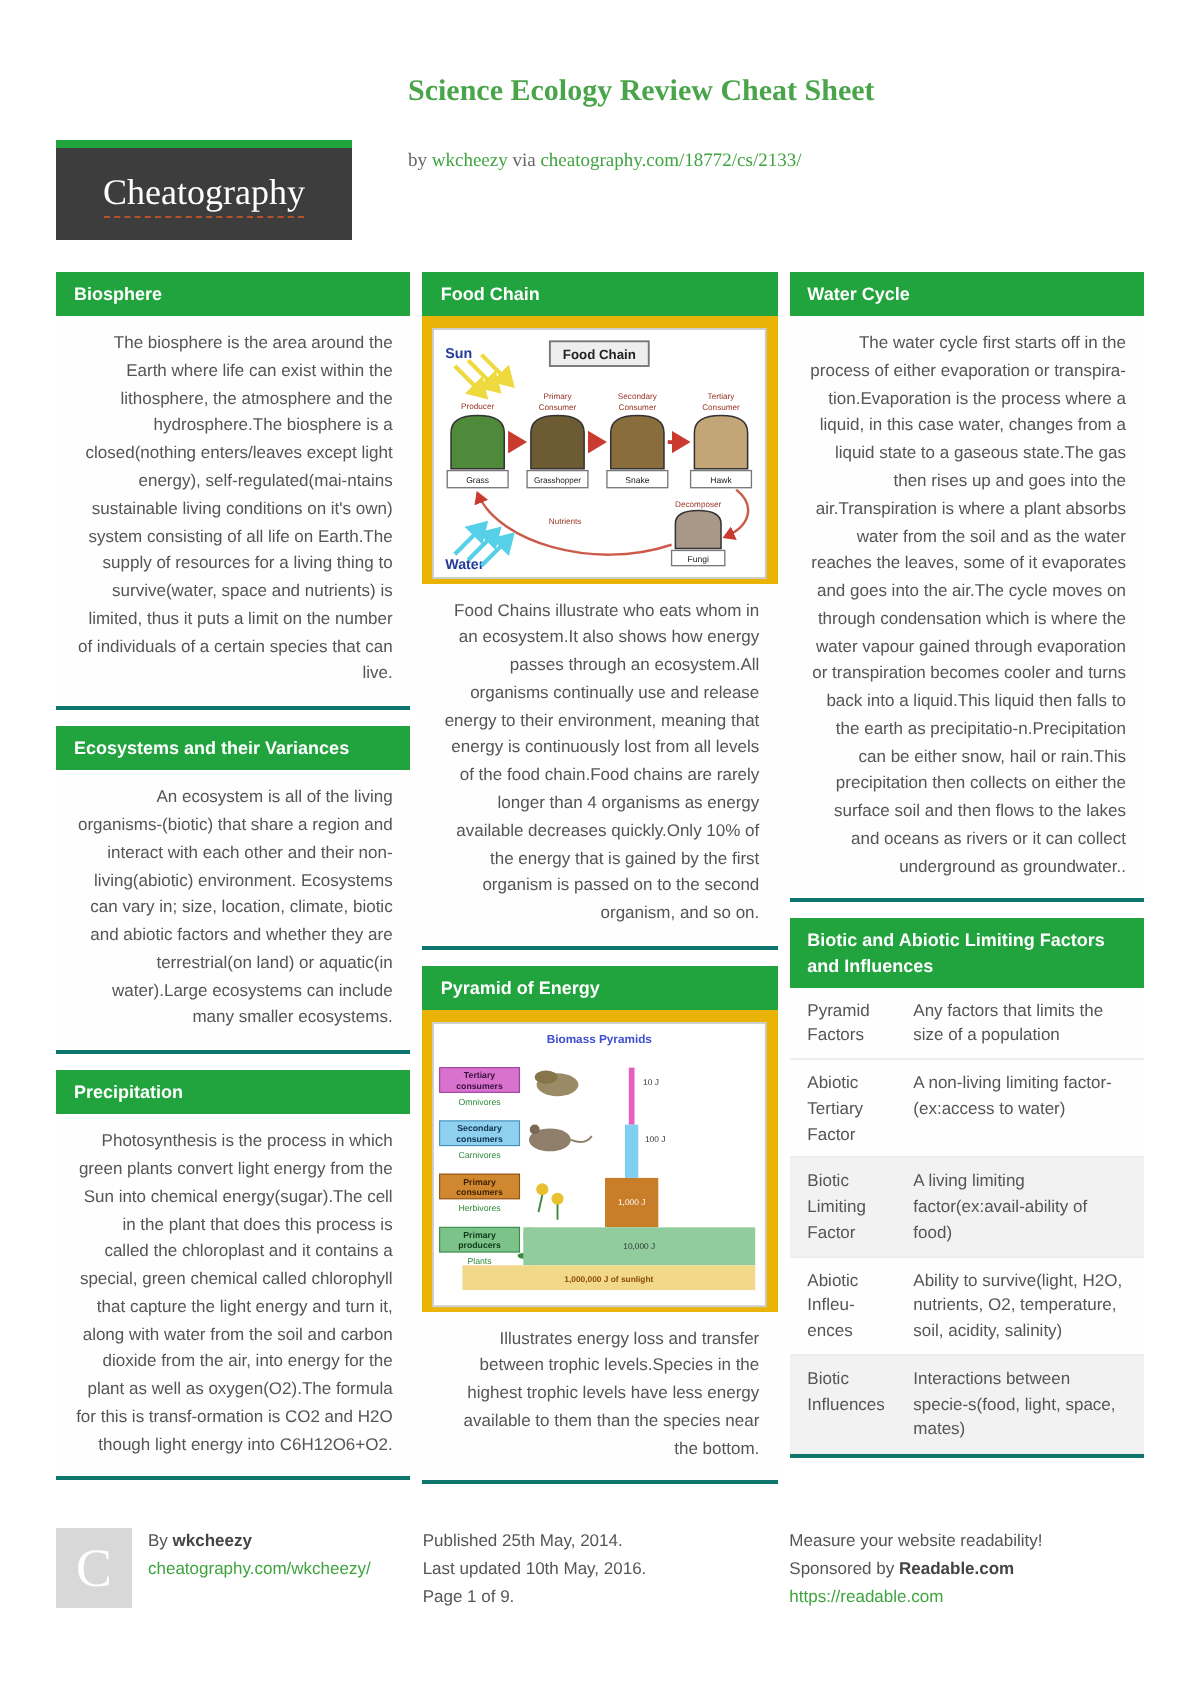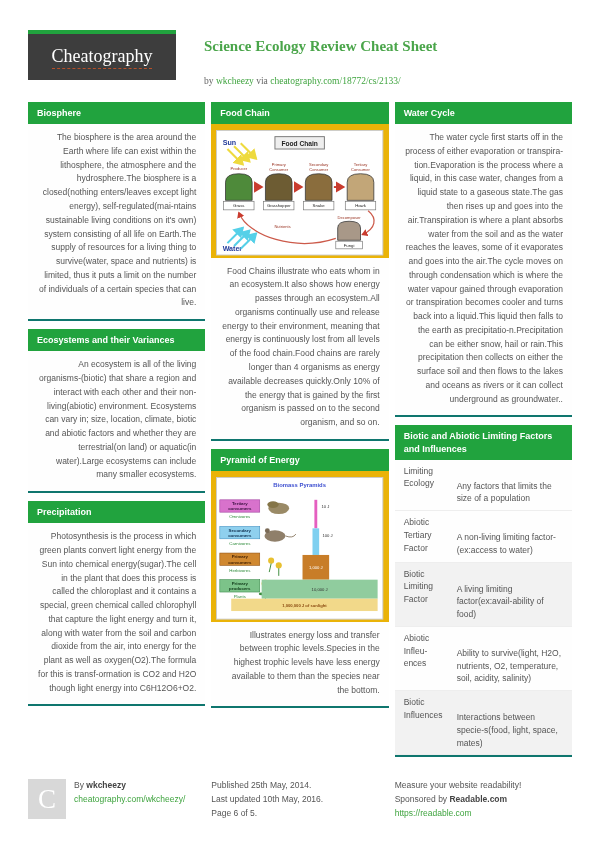--- a/index.html
+++ b/index.html
@@ -2,21 +2,21 @@
 <html><head>
 <meta charset="utf-8">
 <style>
   * { margin:0; padding:0; box-sizing:border-box; }
   html,body { background:#ffffff; }
   body { font-family:"Liberation Sans", sans-serif; }
   .page { width:600px; height:849px; margin:0 auto; background:#fff; padding:30px 28px 0 28px; position:relative; }
 
   
   .hdr { display:flex; align-items:flex-start; margin-bottom:16px; }
-  .logo { width:148px; height:50px; background:#3d3d3d; border-top:4px solid #21a33e; display:flex; align-items:center; justify-content:center; cursor:pointer; }
+  .logo { width:148px; height:50px; background:#3d3d3d; border-top:4px solid #21a33e; display:flex; align-items:center; justify-content:center; cursor:pointer;margin-top:40px; }
   .logo-text { font-family:"Liberation Serif", serif; color:#fff; font-size:18px; border-bottom:1px dashed #b5502a; padding-bottom:1px; }
   .title-block { margin-left:28px; padding-top:8px; }
   .page-title { font-family:"Liberation Serif", serif; color:#4aa54a; font-size:15px; font-weight:bold; }
   .byline { font-family:"Liberation Serif", serif; font-size:9.5px; color:#666; margin-top:21px; }
   .byline a { color:#3fa43f; text-decoration:none; cursor:pointer; }
 
   
   .columns { display:flex; gap:6px; align-items:flex-start; }
   .col { flex:1; min-width:0; }
 
@@ -25,21 +25,21 @@
   .card-header { background:#21a33e; color:#fff; font-size:9px; font-weight:bold; padding:5px 9px; line-height:1.35; }
   .card-body { font-size:8.5px; color:#555; line-height:1.62; padding:7px 9px 9px 9px;text-align:right; }
   .diagram-wrap { padding:6px 5px 2px 5px; background:#eab308; }
   .diagram-wrap svg { display:block; width:100%; height:auto; }
 
   
   .tbl { font-size:8.5px; color:#555; }
   .tbl-row { display:flex; border-bottom:1px solid #eee; }
   .tbl-row:nth-child(odd):not(:first-child) { background:#f2f2f2; }
   .tbl-term { width:58px; padding:5px 4px 5px 9px; line-height:1.5; }
-  .tbl-def { flex:1; padding:20px 9px 5px 4px; line-height:1.5; }
+  .tbl-def { flex:1; padding:5px 9px 5px 4px; line-height:1.5; }
 
   
   .ftr { display:flex; gap:6px; margin-top:14px; font-size:8.5px; color:#555; line-height:1.6; }
   .ftr-col { flex:1; min-width:0; }
   .ftr-left { display:flex; gap:8px; }
   .avatar { width:38px; height:40px; background:#d8d8d8; display:flex; align-items:center; justify-content:center; flex:none; }
   .avatar span { font-family:"Liberation Serif", serif; color:#fff; font-size:27px; }
   .ftr a { color:#3fa43f; text-decoration:none; cursor:pointer; }
   .bold { font-weight:bold; color:#444; }
 </style>
@@ -240,21 +240,21 @@
     <div class="col">
       <div class="card">
         <div class="card-header">Water Cycle</div>
         <div class="card-body">The water cycle first starts off in the process of either evaporation or transpira-tion.Evaporation is the process where a liquid, in this case water, changes from a liquid state to a gaseous state.The gas then rises up and goes into the air.Transpiration is where a plant absorbs water from the soil and as the water reaches the leaves, some of it evaporates and goes into the air.The cycle moves on through condensation which is where the water vapour gained through evaporation or transpiration becomes cooler and turns back into a liquid.This liquid then falls to the earth as precipitatio-n.Precipitation can be either snow, hail or rain.This precipitation then collects on either the surface soil and then flows to the lakes and oceans as rivers or it can collect underground as groundwater..</div>
       </div>
 
       <div class="card">
         <div class="card-header">Biotic and Abiotic Limiting Factors and Influences</div>
         <div class="tbl">
           <div class="tbl-row">
-            <div class="tbl-term">Limiting Ecology</div>
+            <div class="tbl-term">Pyramid Factors</div>
             <div class="tbl-def">Any factors that limits the size of a population</div>
           </div>
           <div class="tbl-row">
             <div class="tbl-term">Abiotic Tertiary Factor</div>
             <div class="tbl-def">A non-living limiting factor-(ex:access to water)</div>
           </div>
           <div class="tbl-row">
             <div class="tbl-term">Biotic Limiting Factor</div>
             <div class="tbl-def">A living limiting factor(ex:avail-ability of food)</div>
           </div>
@@ -280,21 +280,21 @@
         <div>
           <span>By</span>
           <span class="bold">wkcheezy</span>
         </div>
         <a>cheatography.com/wkcheezy/</a>
       </div>
     </div>
     <div class="ftr-col">
       <div>Published 25th May, 2014.</div>
       <div>Last updated 10th May, 2016.</div>
-      <div>Page 6 of 5.</div>
+      <div>Page 1 of 9.</div>
     </div>
     <div class="ftr-col">
       <div>Measure your website readability!</div>
       <div>
         <span>Sponsored by</span>
         <span class="bold">Readable.com</span>
       </div>
       <a>https://readable.com</a>
     </div>
   </div>

